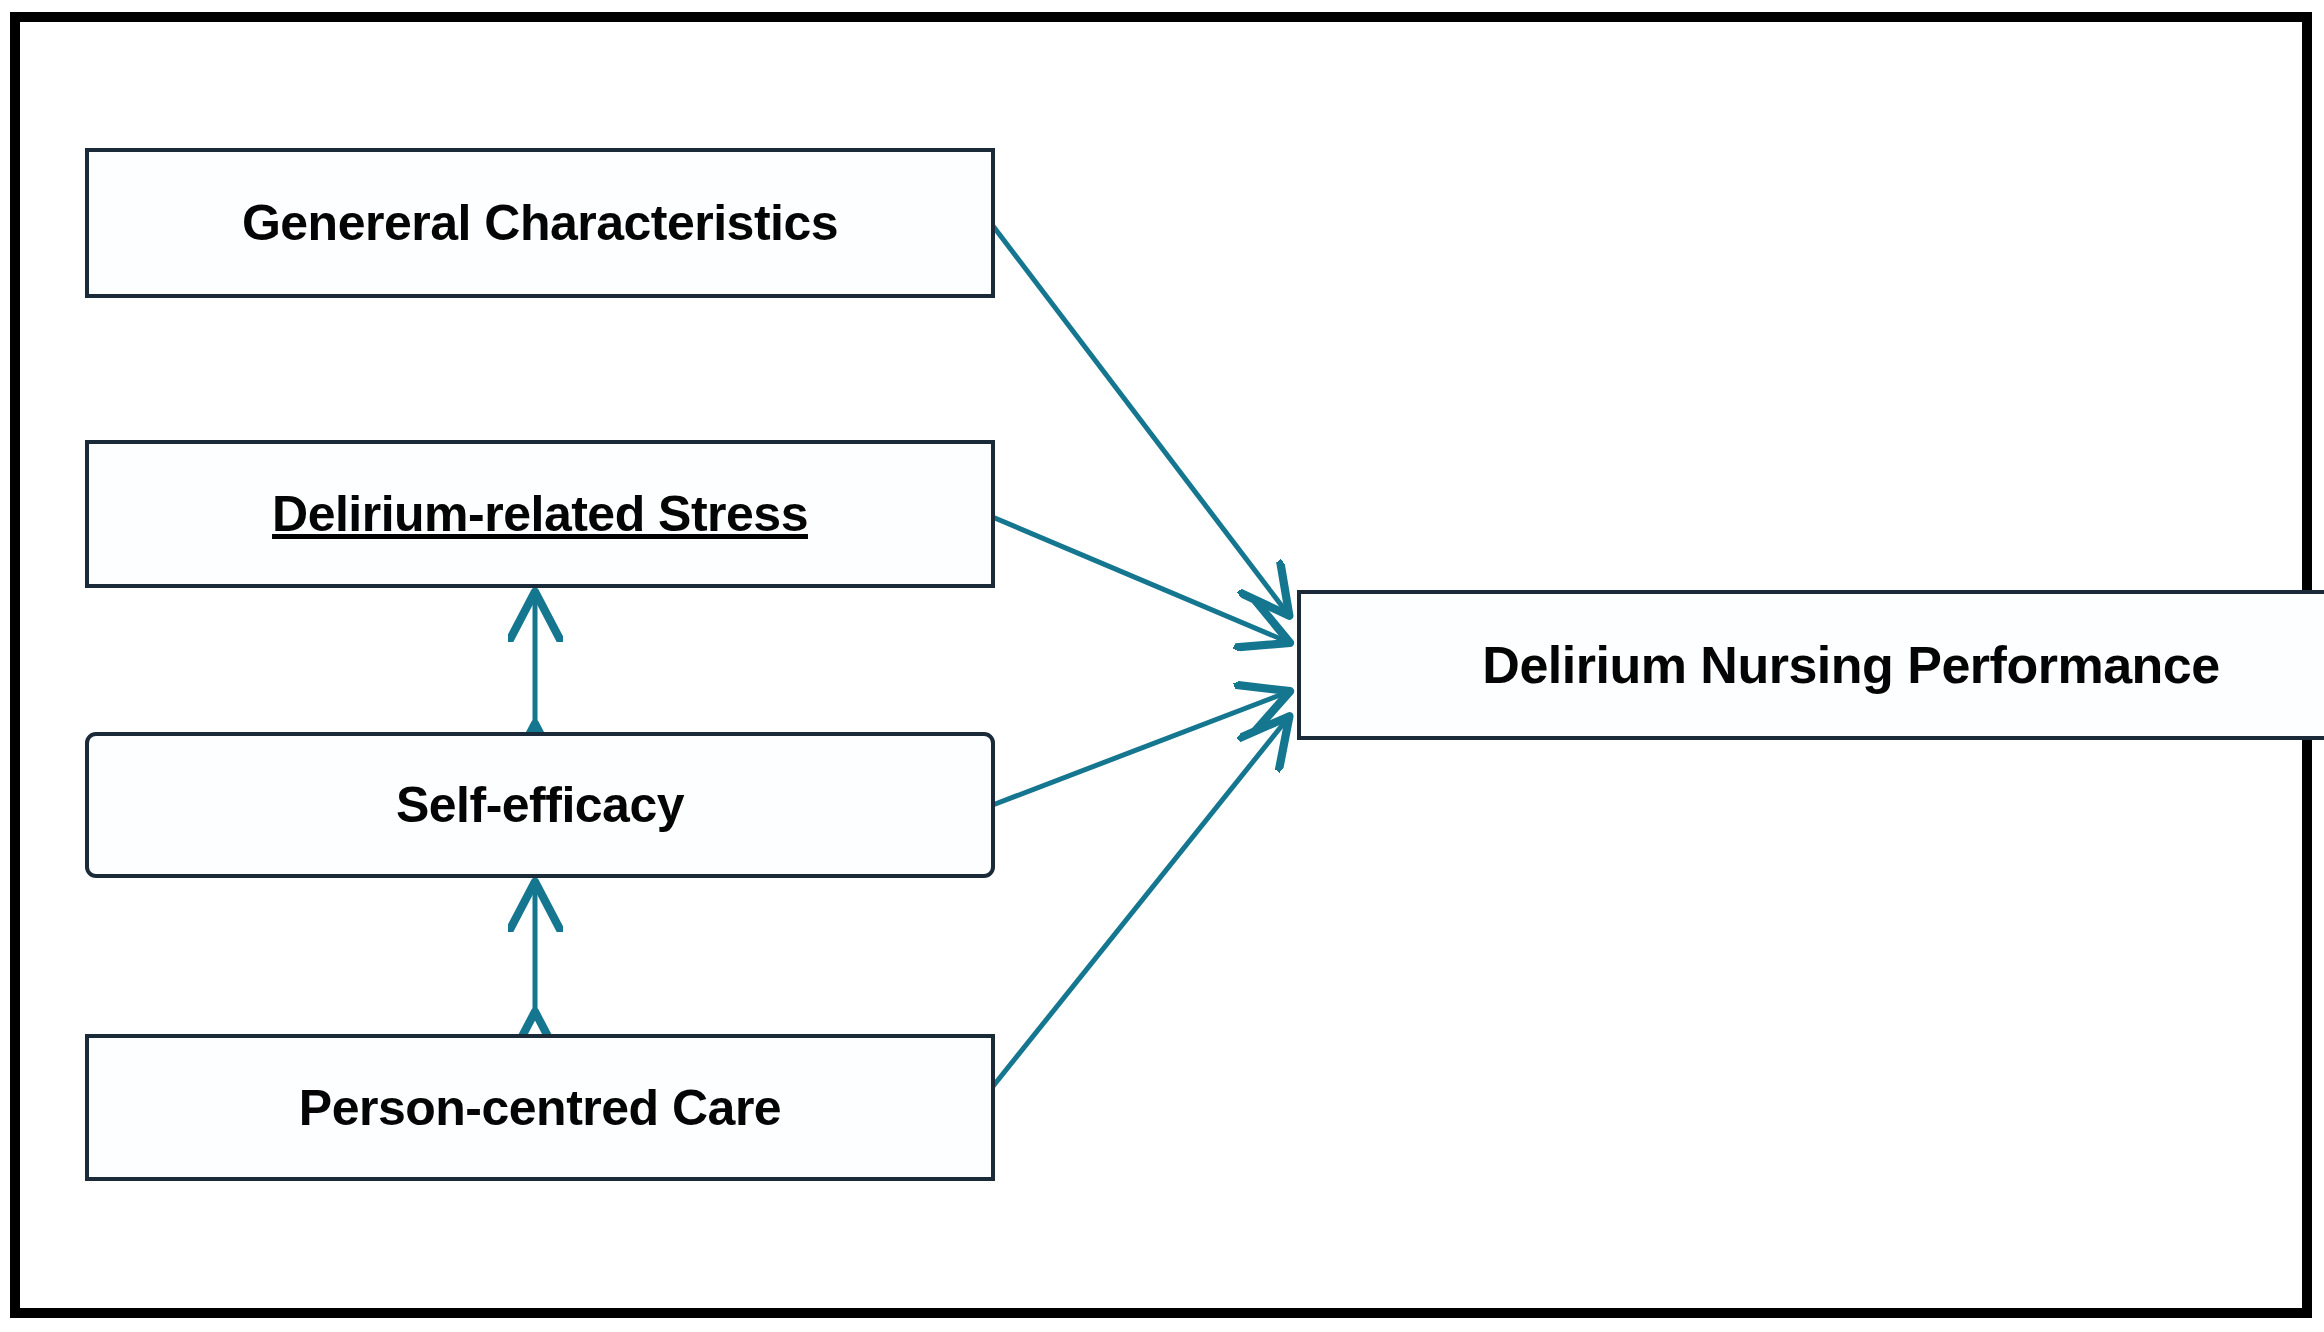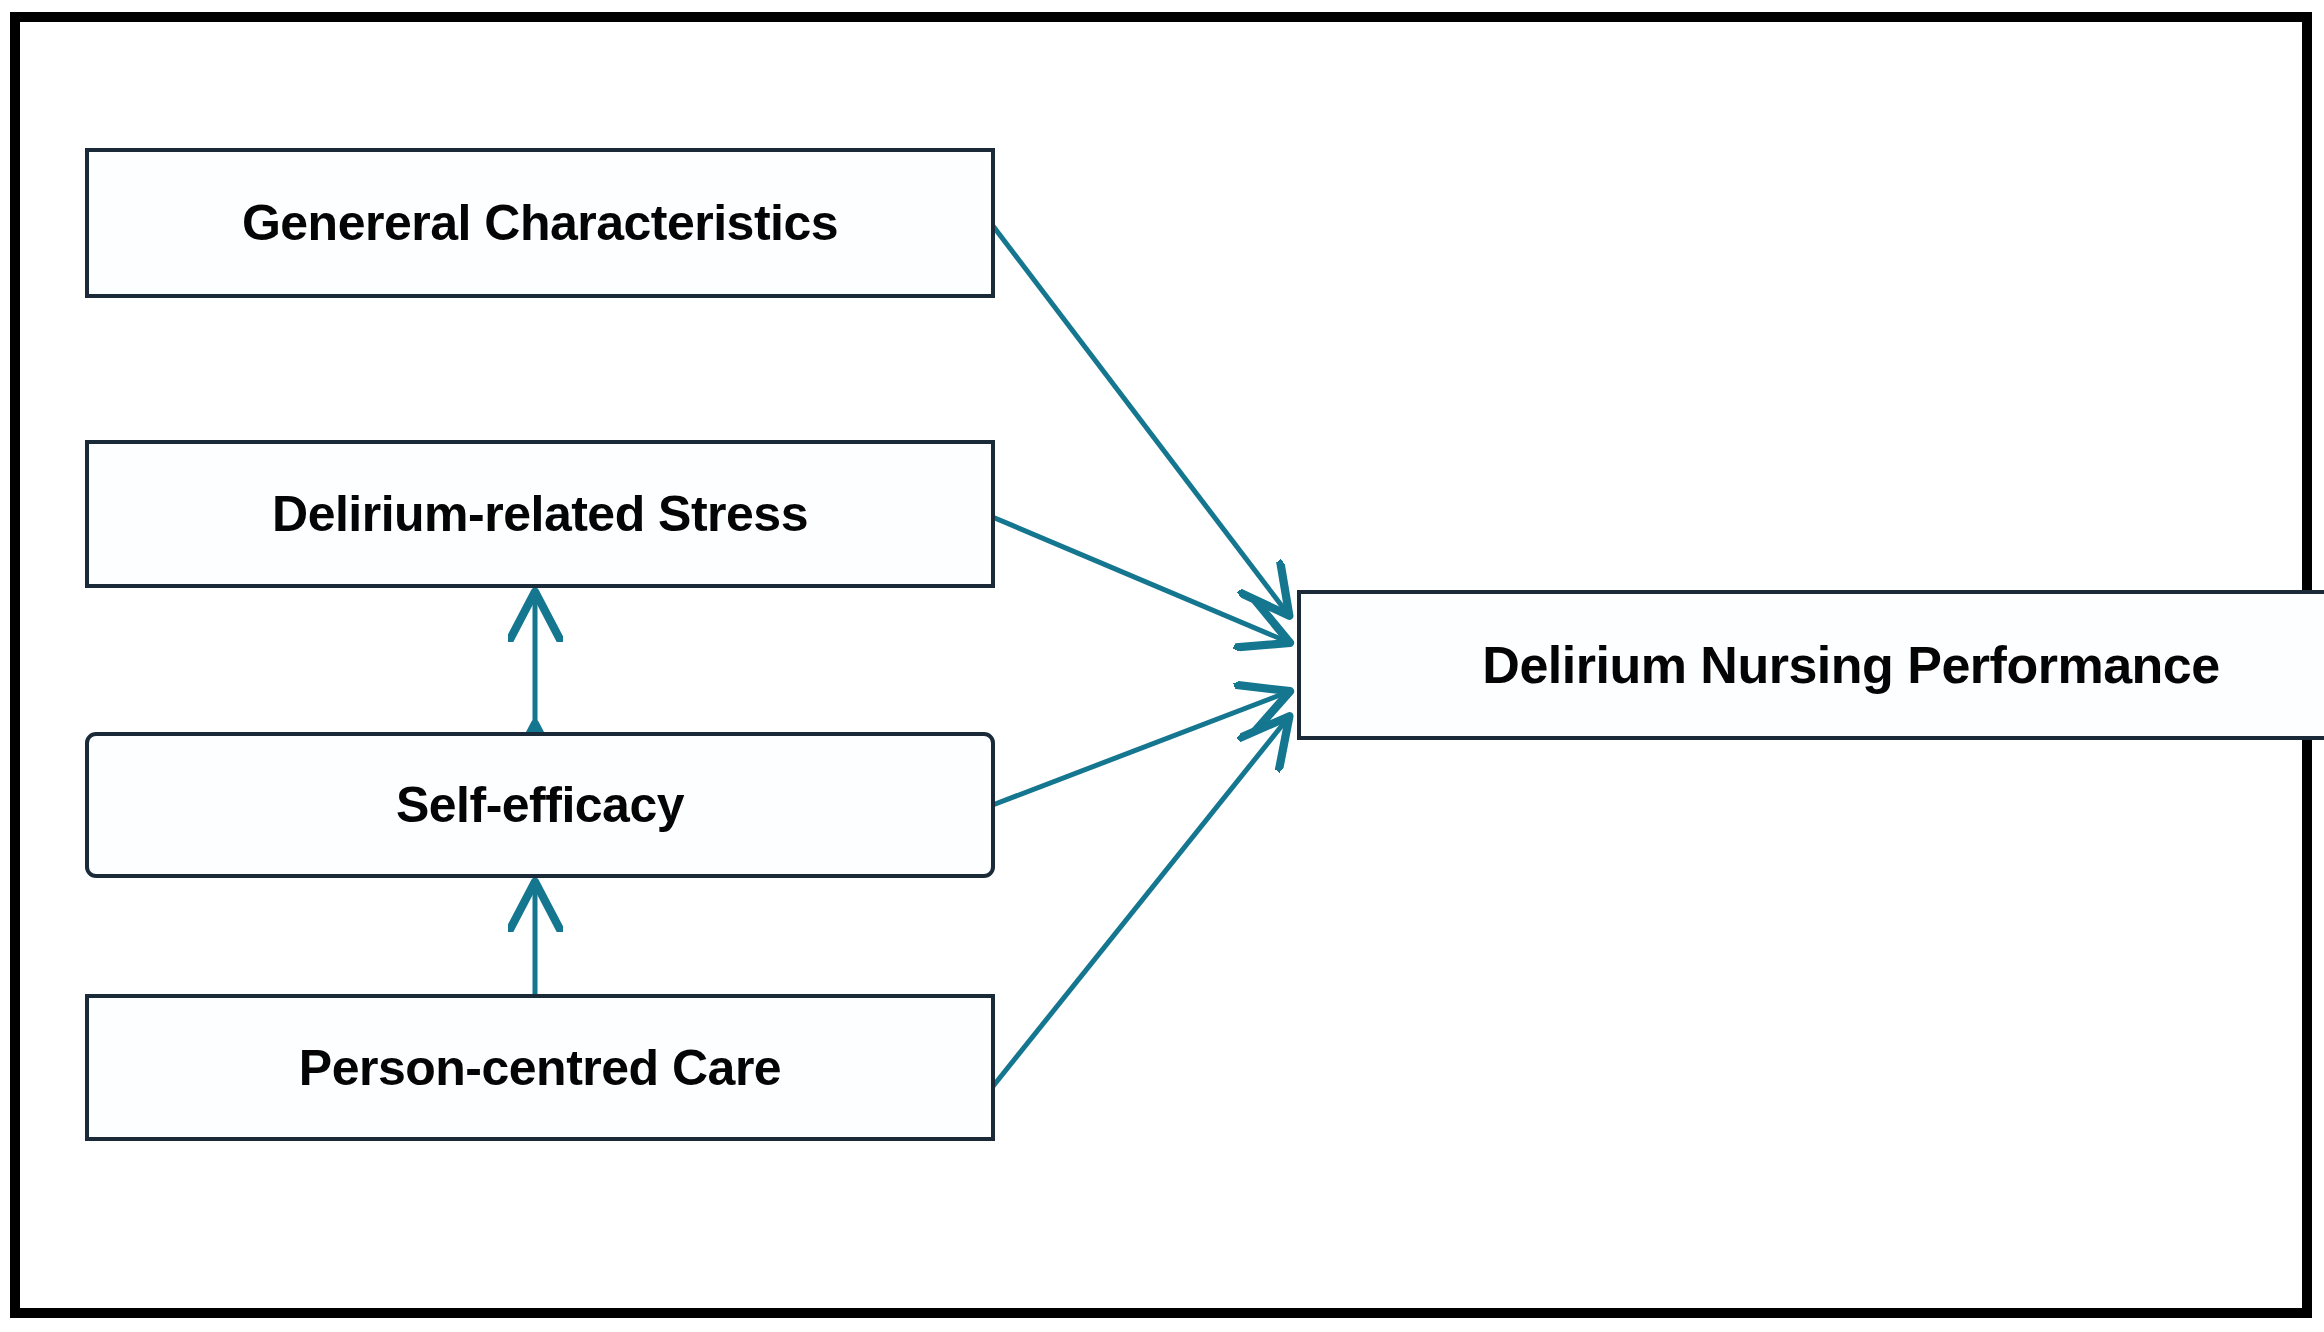--- a/index.html
+++ b/index.html
@@ -51,23 +51,23 @@
     font-weight: bold;
     font-size: 50px;
     letter-spacing: -0.5px;
     color: #050505;
     white-space: nowrap;
     text-align: right;
     line-height: 1;
   }
   
   #box-general        { left: 85px;  top: 148px;  width: 910px; height: 150px; }
-  #box-stress         { left: 85px;  top: 440px;  width: 910px; height: 148px; }
+  #box-stress         { left: 85px;  top: 440px;  width: 910px; height: 148px; text-decoration: underline; }
   #box-selfefficacy   { left: 85px;  top: 732px;  width: 910px; height: 146px; border-radius: 11px; }
-  #box-personcentred  { left: 85px;  top: 994px; width: 910px; height: 147px; }
+  #box-personcentred  { left: 85px;  top: 1034px; width: 910px; height: 147px; }
   
   #box-performance    { left: 1297px; top: 590px; width: 1108px; height: 150px; }
   #box-performance .node-label { font-size: 52px; }
 </style>
 </head>
 <body>
 
 <div id="canvas">
 
   <div id="outer-frame"></div>

